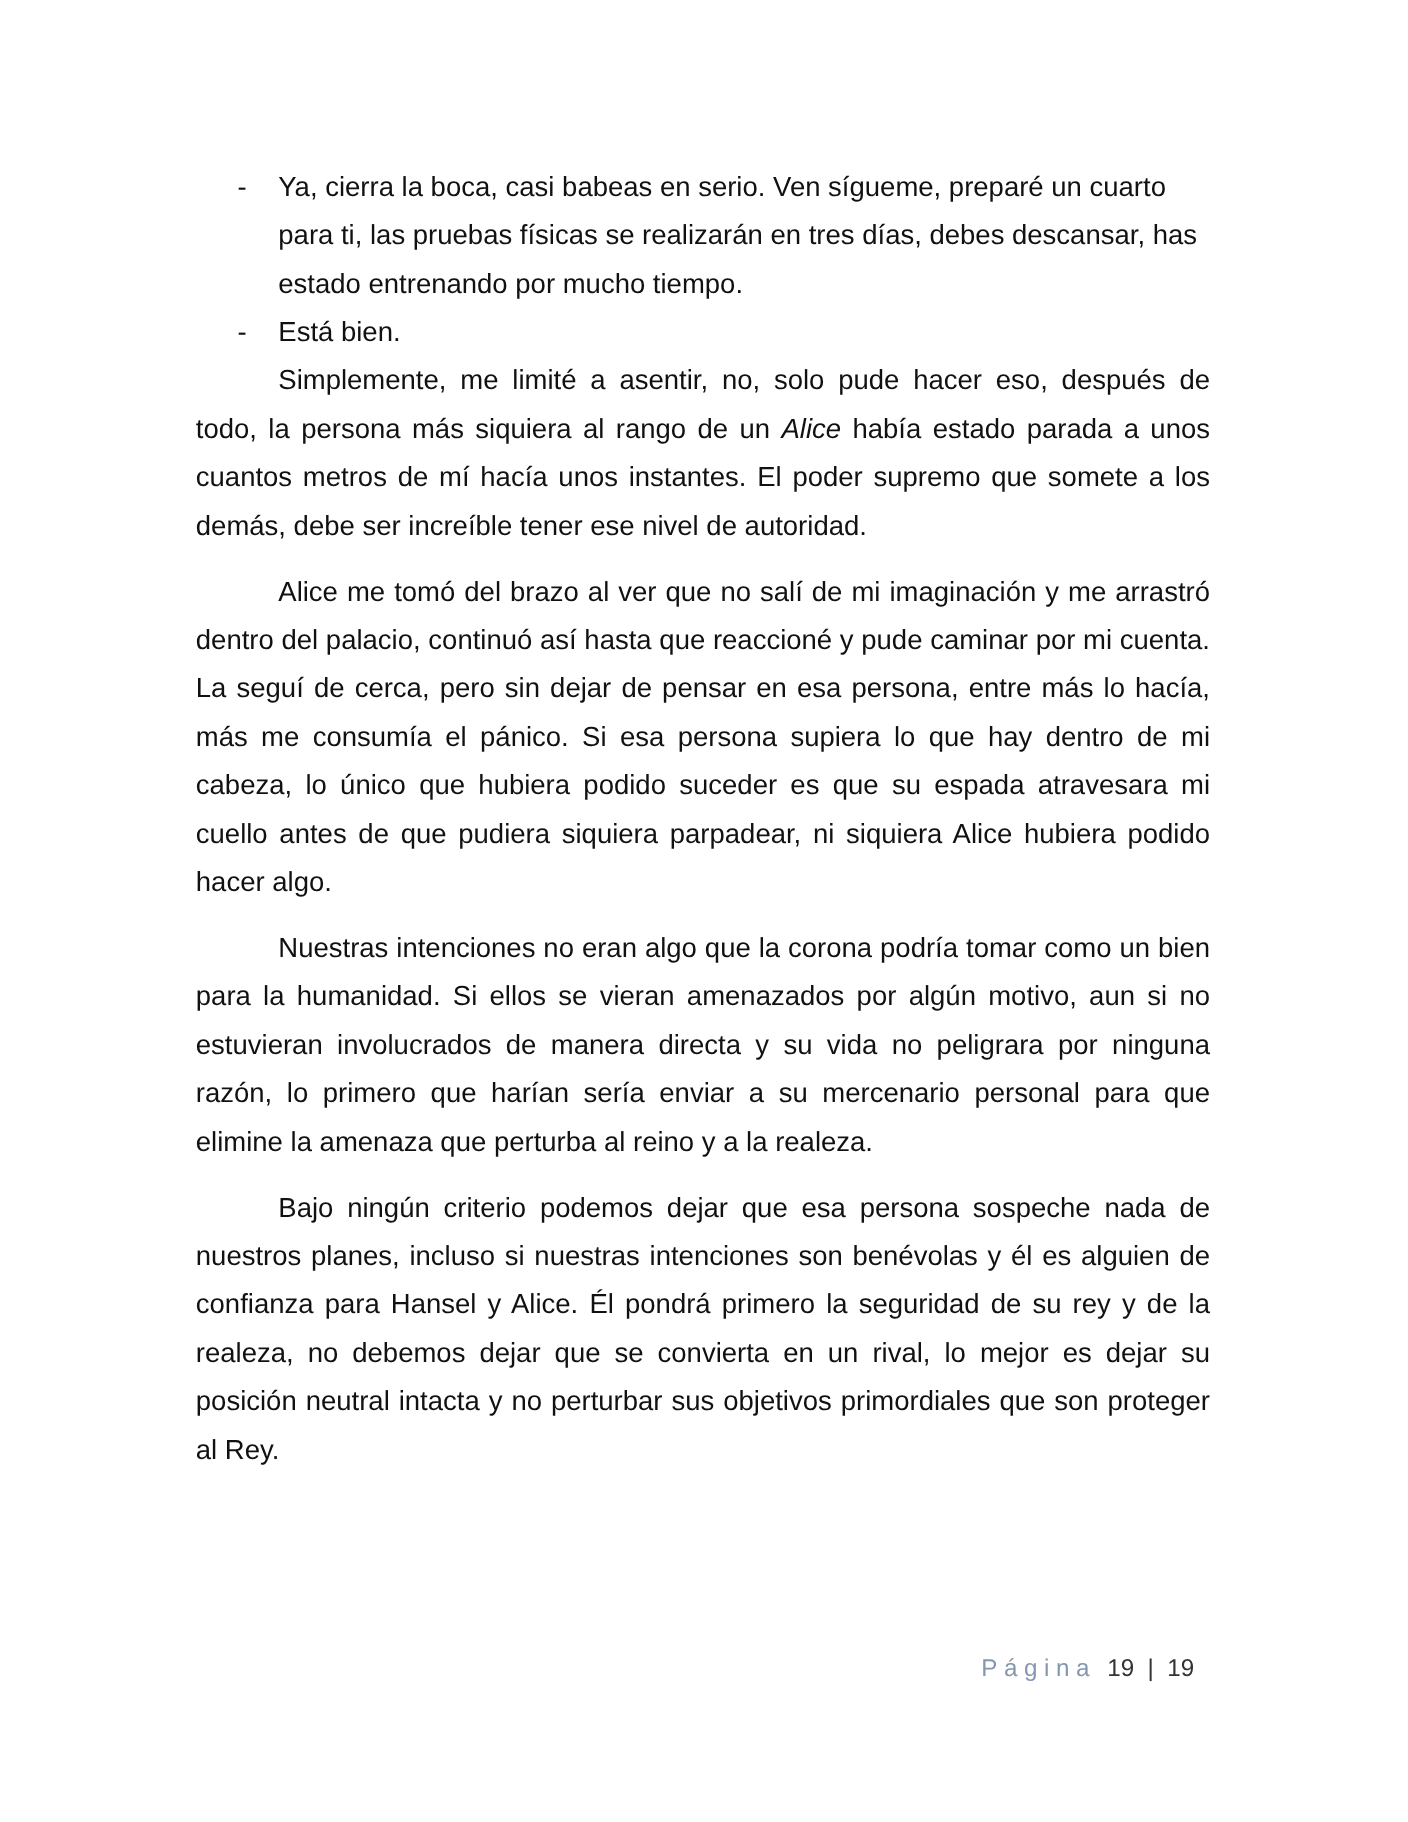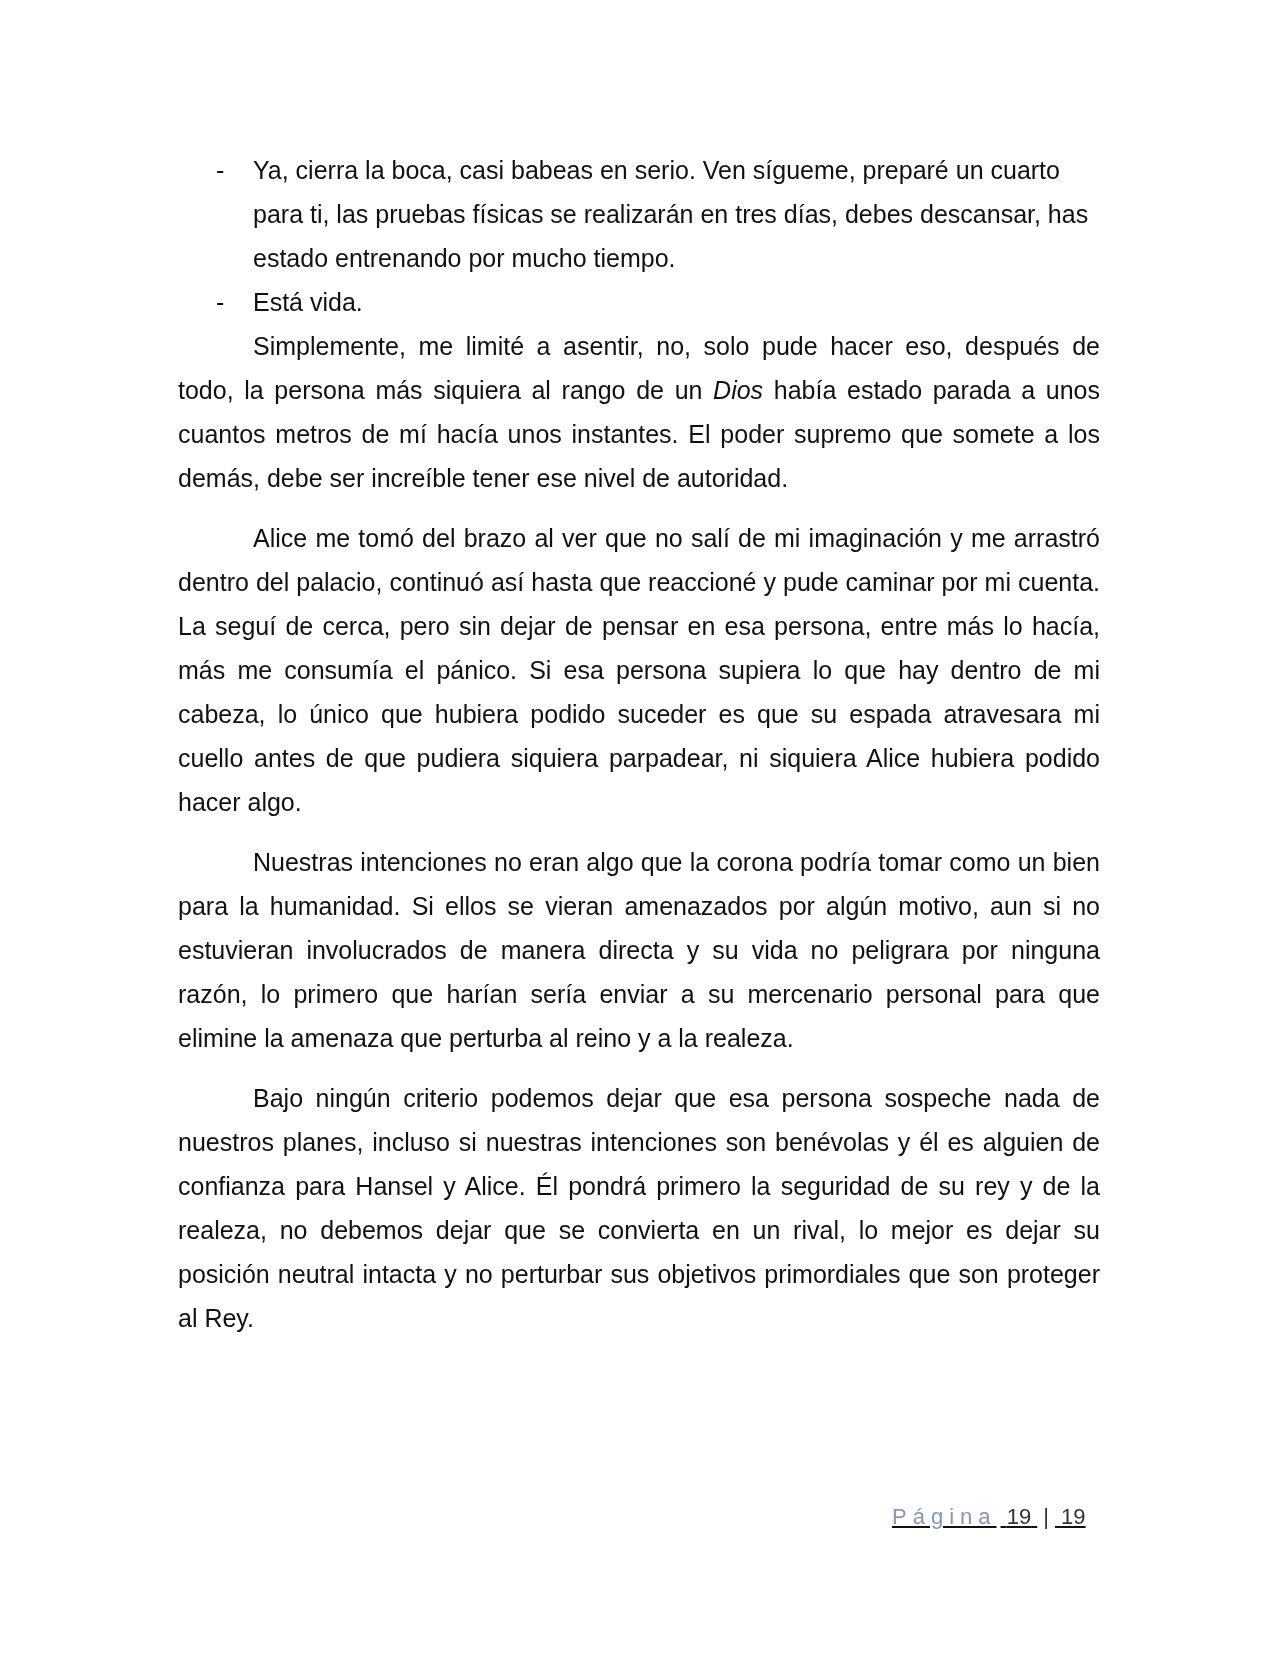--- a/index.html
+++ b/index.html
@@ -47,21 +47,20 @@
     .para em {
       font-style: italic;
     }
     .footer {
       position: absolute;
       left: 892px;
       top: 1503px;
       font-size: 22px;
       line-height: 28px;
       white-space: nowrap;
-      text-decoration: underline;
     }
     .footer .label {
       color: #8496b0;
       letter-spacing: 6px;
       margin-right: 4px;
     }
     .footer .num {
       color: #333333;
     }
     .footer .sep {
@@ -74,24 +73,24 @@
 
 <div class="page">
 
   <p class="dialogue">
     <span class="dash">-</span>
     <span>Ya, cierra la boca, casi babeas en serio. Ven sígueme, preparé un cuarto para ti, las pruebas físicas se realizarán en tres días, debes descansar, has estado entrenando por mucho tiempo.</span>
   </p>
 
   <p class="dialogue">
     <span class="dash">-</span>
-    <span>Está vida.</span>
+    <span>Está bien.</span>
   </p>
 
-  <p class="para first"><span>Simplemente, me limité a asentir, no, solo pude hacer eso, después de todo, la persona más siquiera al rango de un </span><em>Dios</em><span> había estado parada a unos cuantos metros de mí hacía unos instantes. El poder supremo que somete a los demás, debe ser increíble tener ese nivel de autoridad.</span></p>
+  <p class="para first"><span>Simplemente, me limité a asentir, no, solo pude hacer eso, después de todo, la persona más siquiera al rango de un </span><em>Alice</em><span> había estado parada a unos cuantos metros de mí hacía unos instantes. El poder supremo que somete a los demás, debe ser increíble tener ese nivel de autoridad.</span></p>
 
   <p class="para">Alice me tomó del brazo al ver que no salí de mi imaginación y me arrastró dentro del palacio, continuó así hasta que reaccioné y pude caminar por mi cuenta. La seguí de cerca, pero sin dejar de pensar en esa persona, entre más lo hacía, más me consumía el pánico. Si esa persona supiera lo que hay dentro de mi cabeza, lo único que hubiera podido suceder es que su espada atravesara mi cuello antes de que pudiera siquiera parpadear, ni siquiera Alice hubiera podido hacer algo.</p>
 
   <p class="para">Nuestras intenciones no eran algo que la corona podría tomar como un bien para la humanidad. Si ellos se vieran amenazados por algún motivo, aun si no estuvieran involucrados de manera directa y su vida no peligrara por ninguna razón, lo primero que harían sería enviar a su mercenario personal para que elimine la amenaza que perturba al reino y a la realeza.</p>
 
   <p class="para">Bajo ningún criterio podemos dejar que esa persona sospeche nada de nuestros planes, incluso si nuestras intenciones son benévolas y él es alguien de confianza para Hansel y Alice. Él pondrá primero la seguridad de su rey y de la realeza, no debemos dejar que se convierta en un rival, lo mejor es dejar su posición neutral intacta y no perturbar sus objetivos primordiales que son proteger al Rey.</p>
 
 </div>
 
 <div class="footer">

